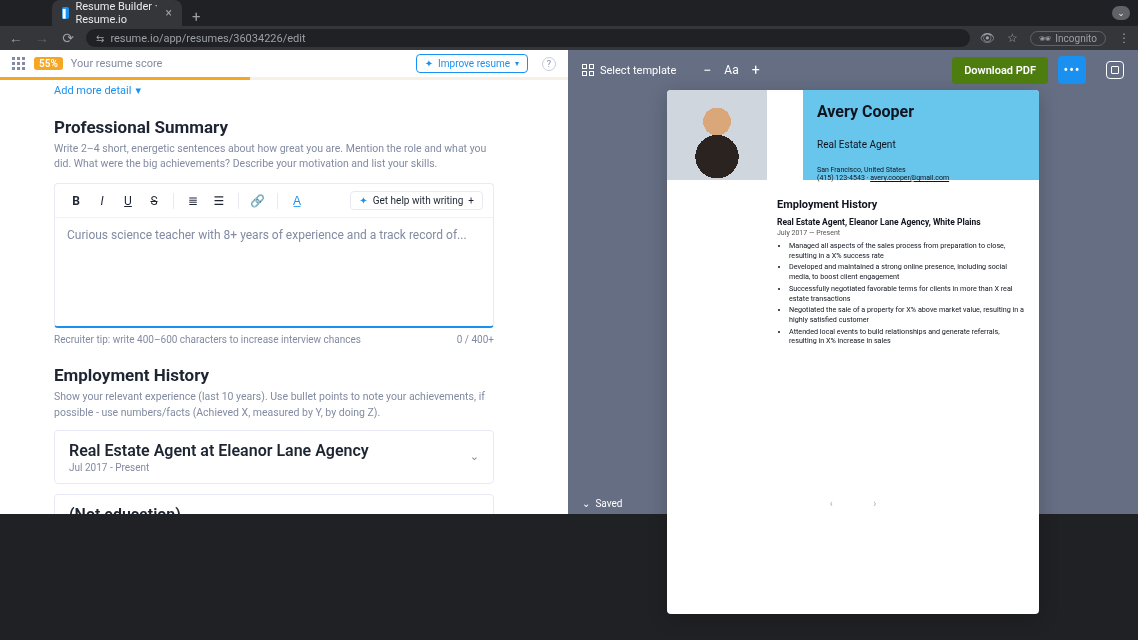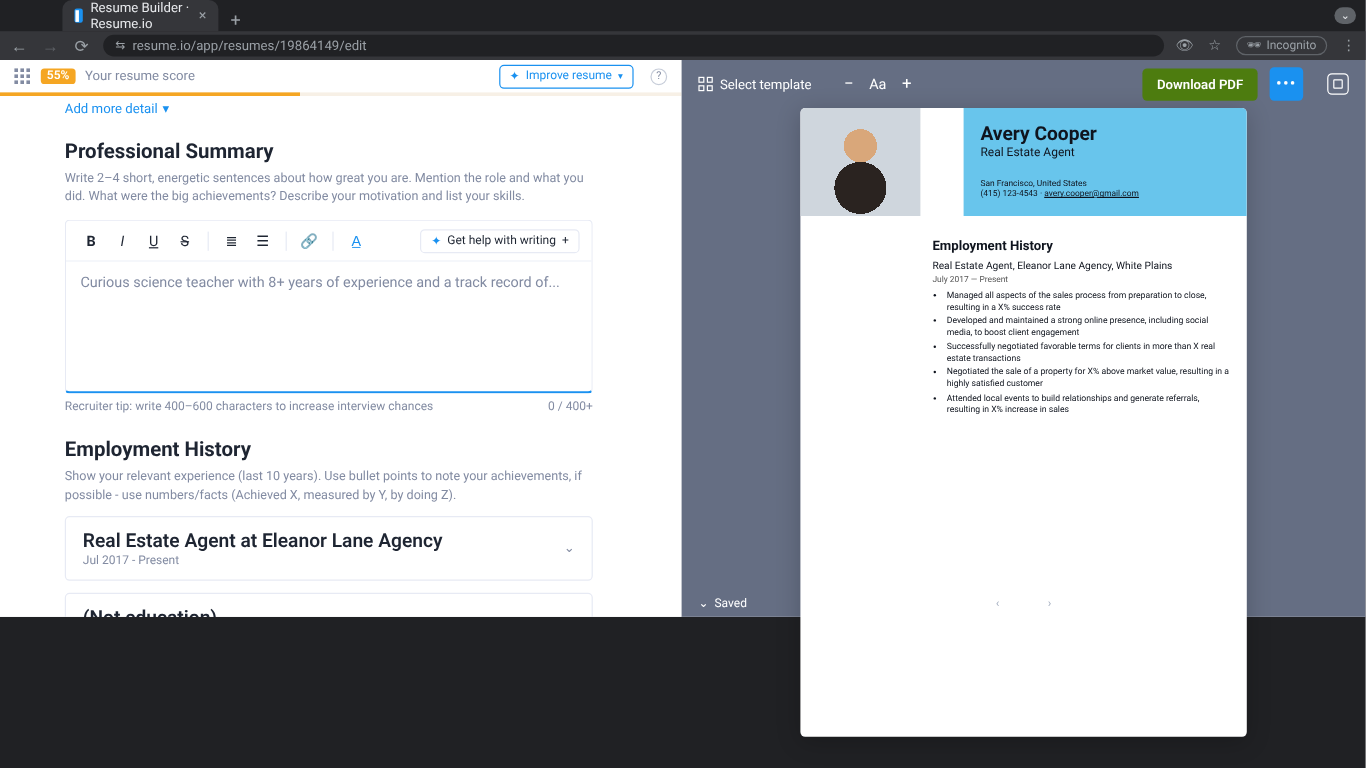--- a/index.html
+++ b/index.html
@@ -67,26 +67,26 @@
 .download-btn{ margin-left:auto; background:#4d7c0f; color:#fff; font-size:11px; font-weight:600; padding:7px 12px; border-radius:4px; cursor:pointer;}
 .more-btn{ background:#1a91f0; color:#fff; width:28px; height:28px; border-radius:4px; display:flex;align-items:center;justify-content:center;font-size:14px;cursor:pointer;letter-spacing:1px;}
 .hex-icon{ width:18px;height:18px;border:1.5px solid #fff;border-radius:4px;transform:rotate(0deg);margin-left:10px;cursor:pointer; display:flex;align-items:center;justify-content:center;}
 .hex-icon::before{content:""; width:6px;height:6px;border:1.5px solid #fff; border-radius:1px;}
 
 .page{ width:372px; height:524px; background:#fff; margin:0 auto; border-radius:4px; box-shadow:0 4px 20px rgba(0,0,0,.2); color:#0f141e; font-size:8px; overflow:hidden;}
 .p-header{ display:flex; height:90px;gap:36px;}
 .p-photo{ width:100px; height:90px; background: radial-gradient(circle at 50% 35%, #d9a77a 0 18%, transparent 18%), radial-gradient(circle at 50% 74%, #2a2320 0 26%, transparent 26%), linear-gradient(#cfd6dd,#cfd6dd);} 
 .p-headblock{ flex:1; background:#68c5ec; padding:12px 14px;}
 .p-name{ font-size:16px; font-weight:700; color:#0f141e;}
-.p-role{ font-size:10px; color:#0f141e; margin-top:1px;}
+.p-role{ font-size:10px; color:#0f141e; margin-top:18px;}
 .p-contact{ font-size:7px; color:#0f141e; margin-top:16px;}
 .p-contact a{ color:#0f141e; text-decoration:underline;}
 .p-body{ padding:18px 14px 14px 110px;}
 .p-sect{ font-size:11px; font-weight:700; margin-bottom:6px;}
-.p-job-t{ font-size:8.5px; font-weight:400;}
+.p-job-t{ font-size:8.5px; font-weight:700;}
 .p-job-d{ font-size:7px; color:#555; margin:2px 0 4px;}
 .p-body ul{ padding-left:12px;}
 .p-body li{ font-size:7.2px; line-height:1.35; margin-bottom:2px;}
 
 .r-footer{ position:absolute; bottom:0; left:0; right:0; height:22px; display:flex; align-items:center; padding:0 14px; color:#fff; font-size:10px;}
 .r-footer .saved{ display:flex; align-items:center; gap:5px;}
 .pager{ position:absolute; left:50%; transform:translateX(-50%); display:flex; align-items:center; gap:10px;}
 .pager .arr{ color:#a3adbf; cursor:pointer;}
 </style>
 </head>
@@ -101,21 +101,21 @@
       <span class="close">×</span>
     </div>
     <div class="new-tab">+</div>
   </div>
   <div class="toolbar">
     <span class="nav-btn">←</span>
     <span class="nav-btn" style="opacity:.4">→</span>
     <span class="nav-btn">⟳</span>
     <div class="addr">
       <span class="lock">⇆</span>
-      <span>resume.io/app/resumes/19864149/edit</span>
+      <span>resume.io/app/resumes/36034226/edit</span>
     </div>
     <div class="right-icons">
       <span>👁</span>
       <span>☆</span>
       <span class="incognito">
         <span>🕶</span>
         <span>Incognito</span>
       </span>
       <span>⋮</span>
     </div>

